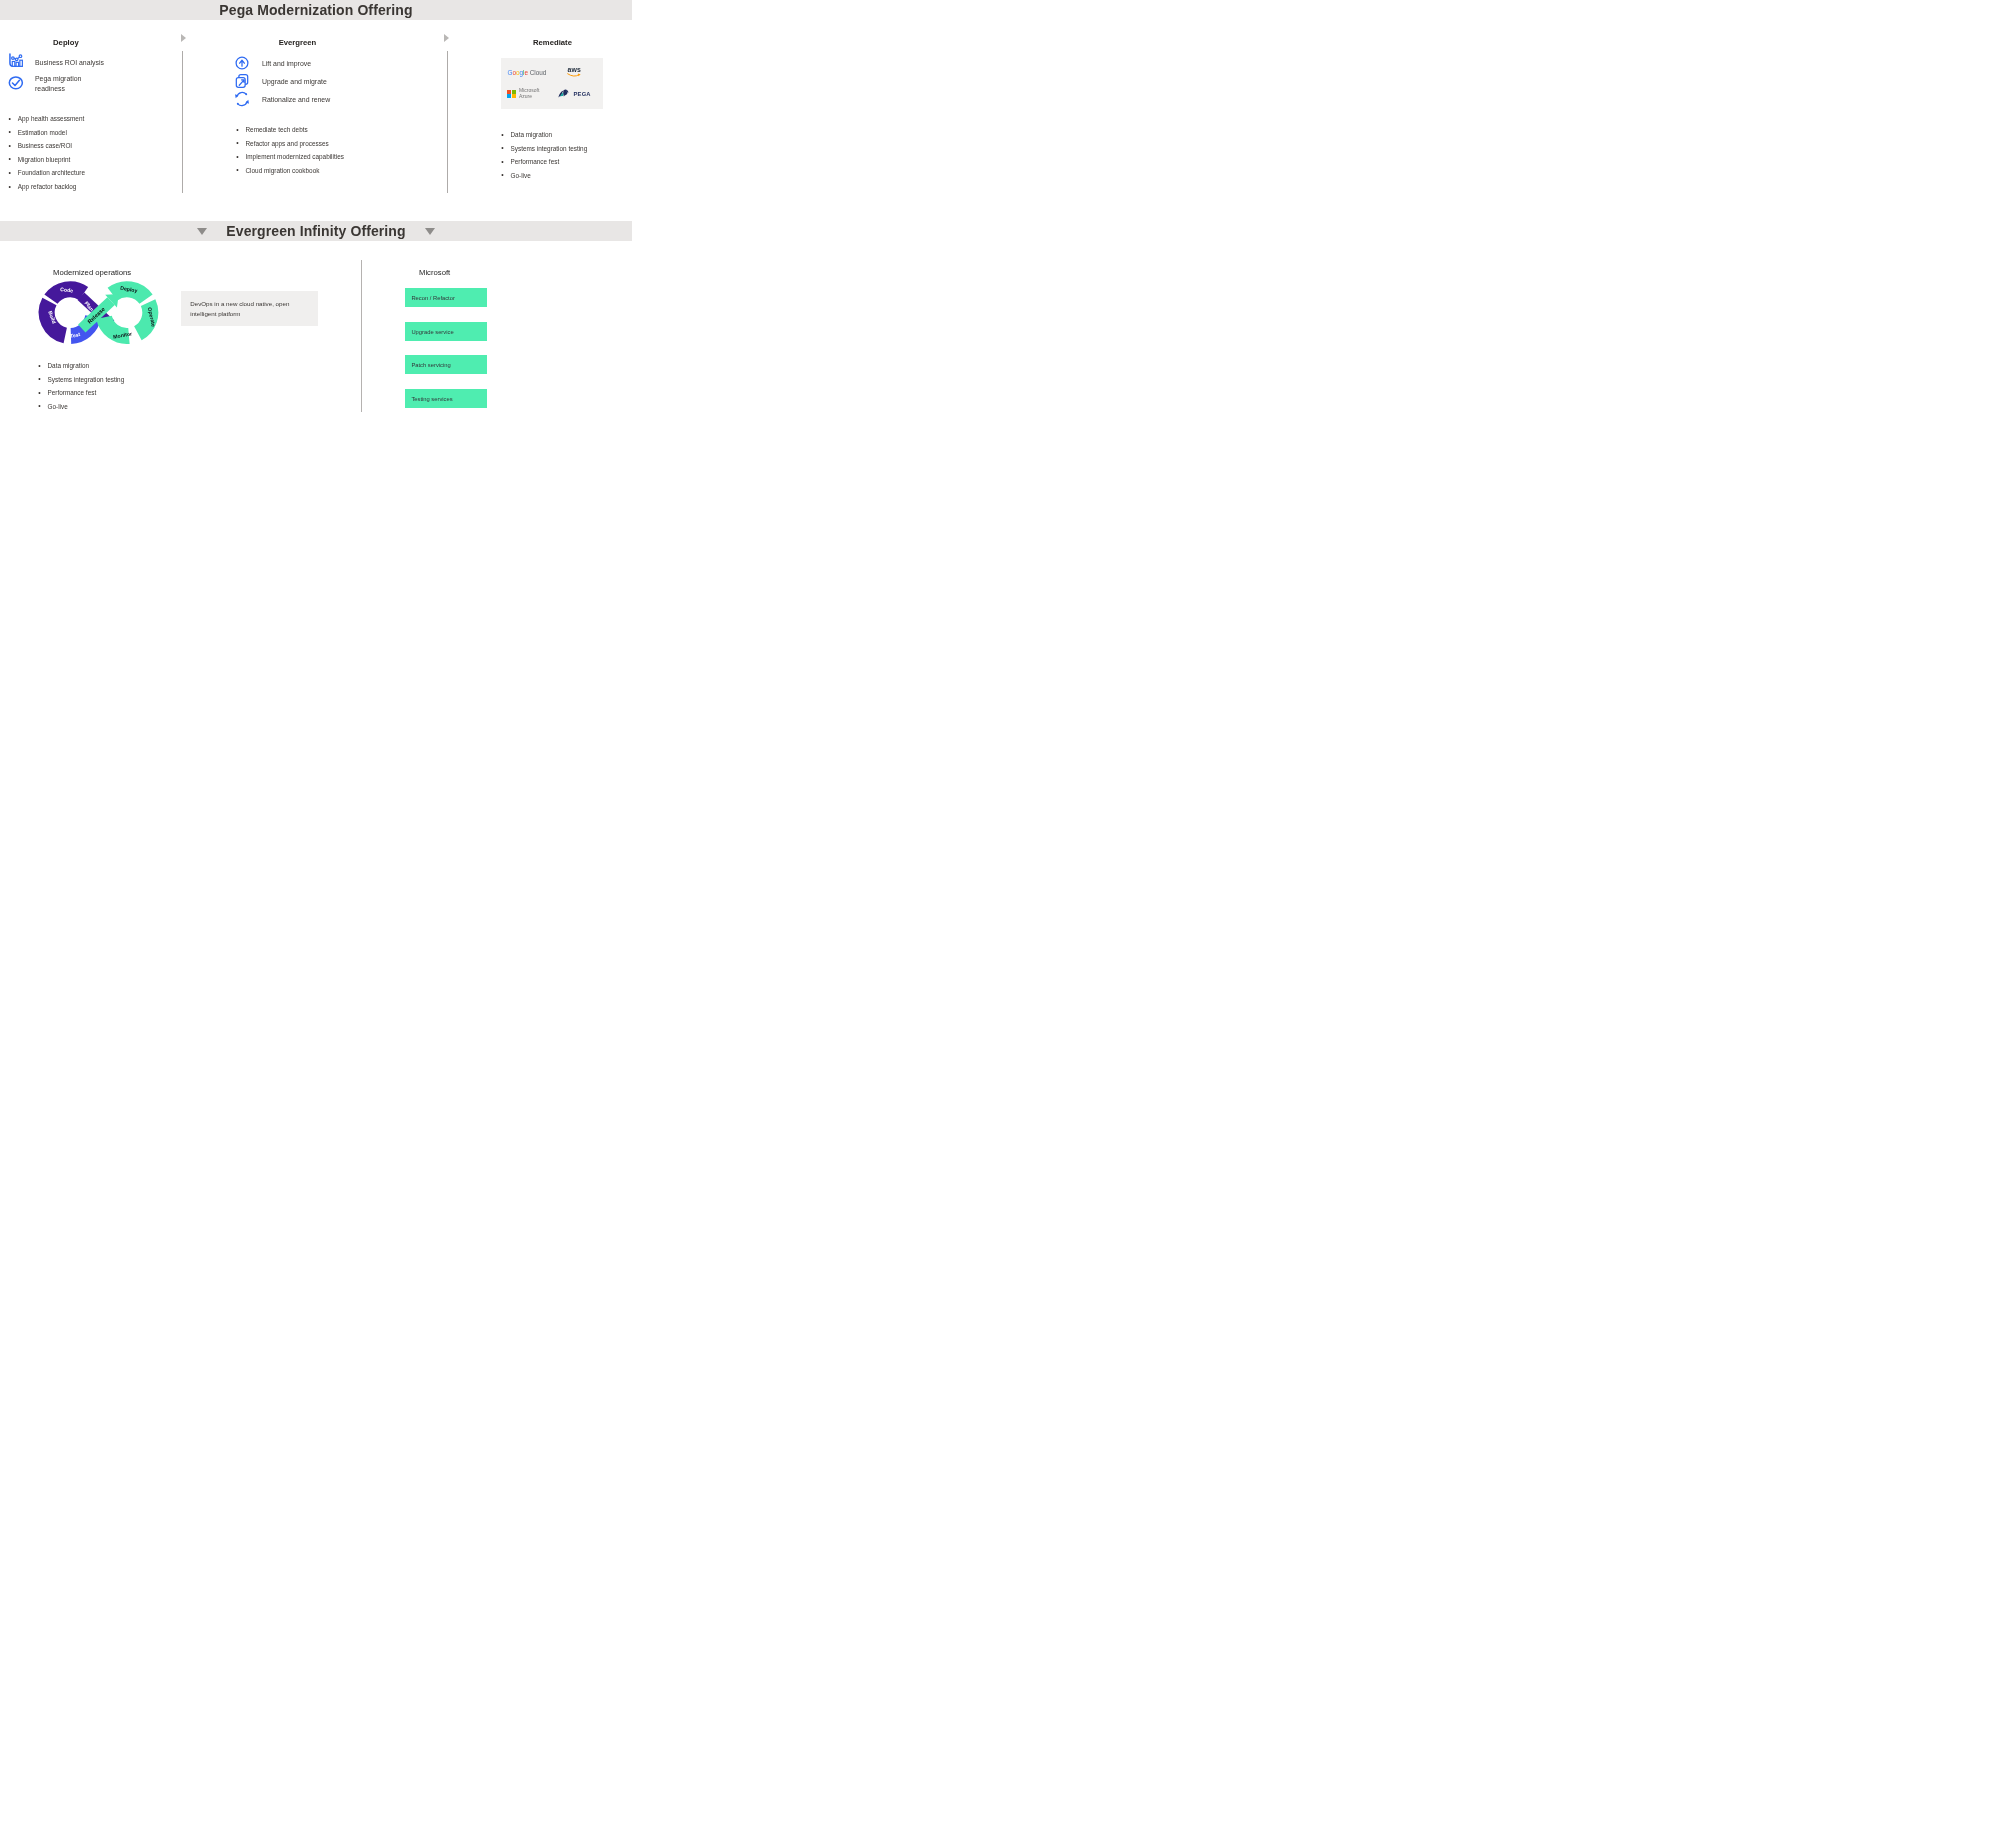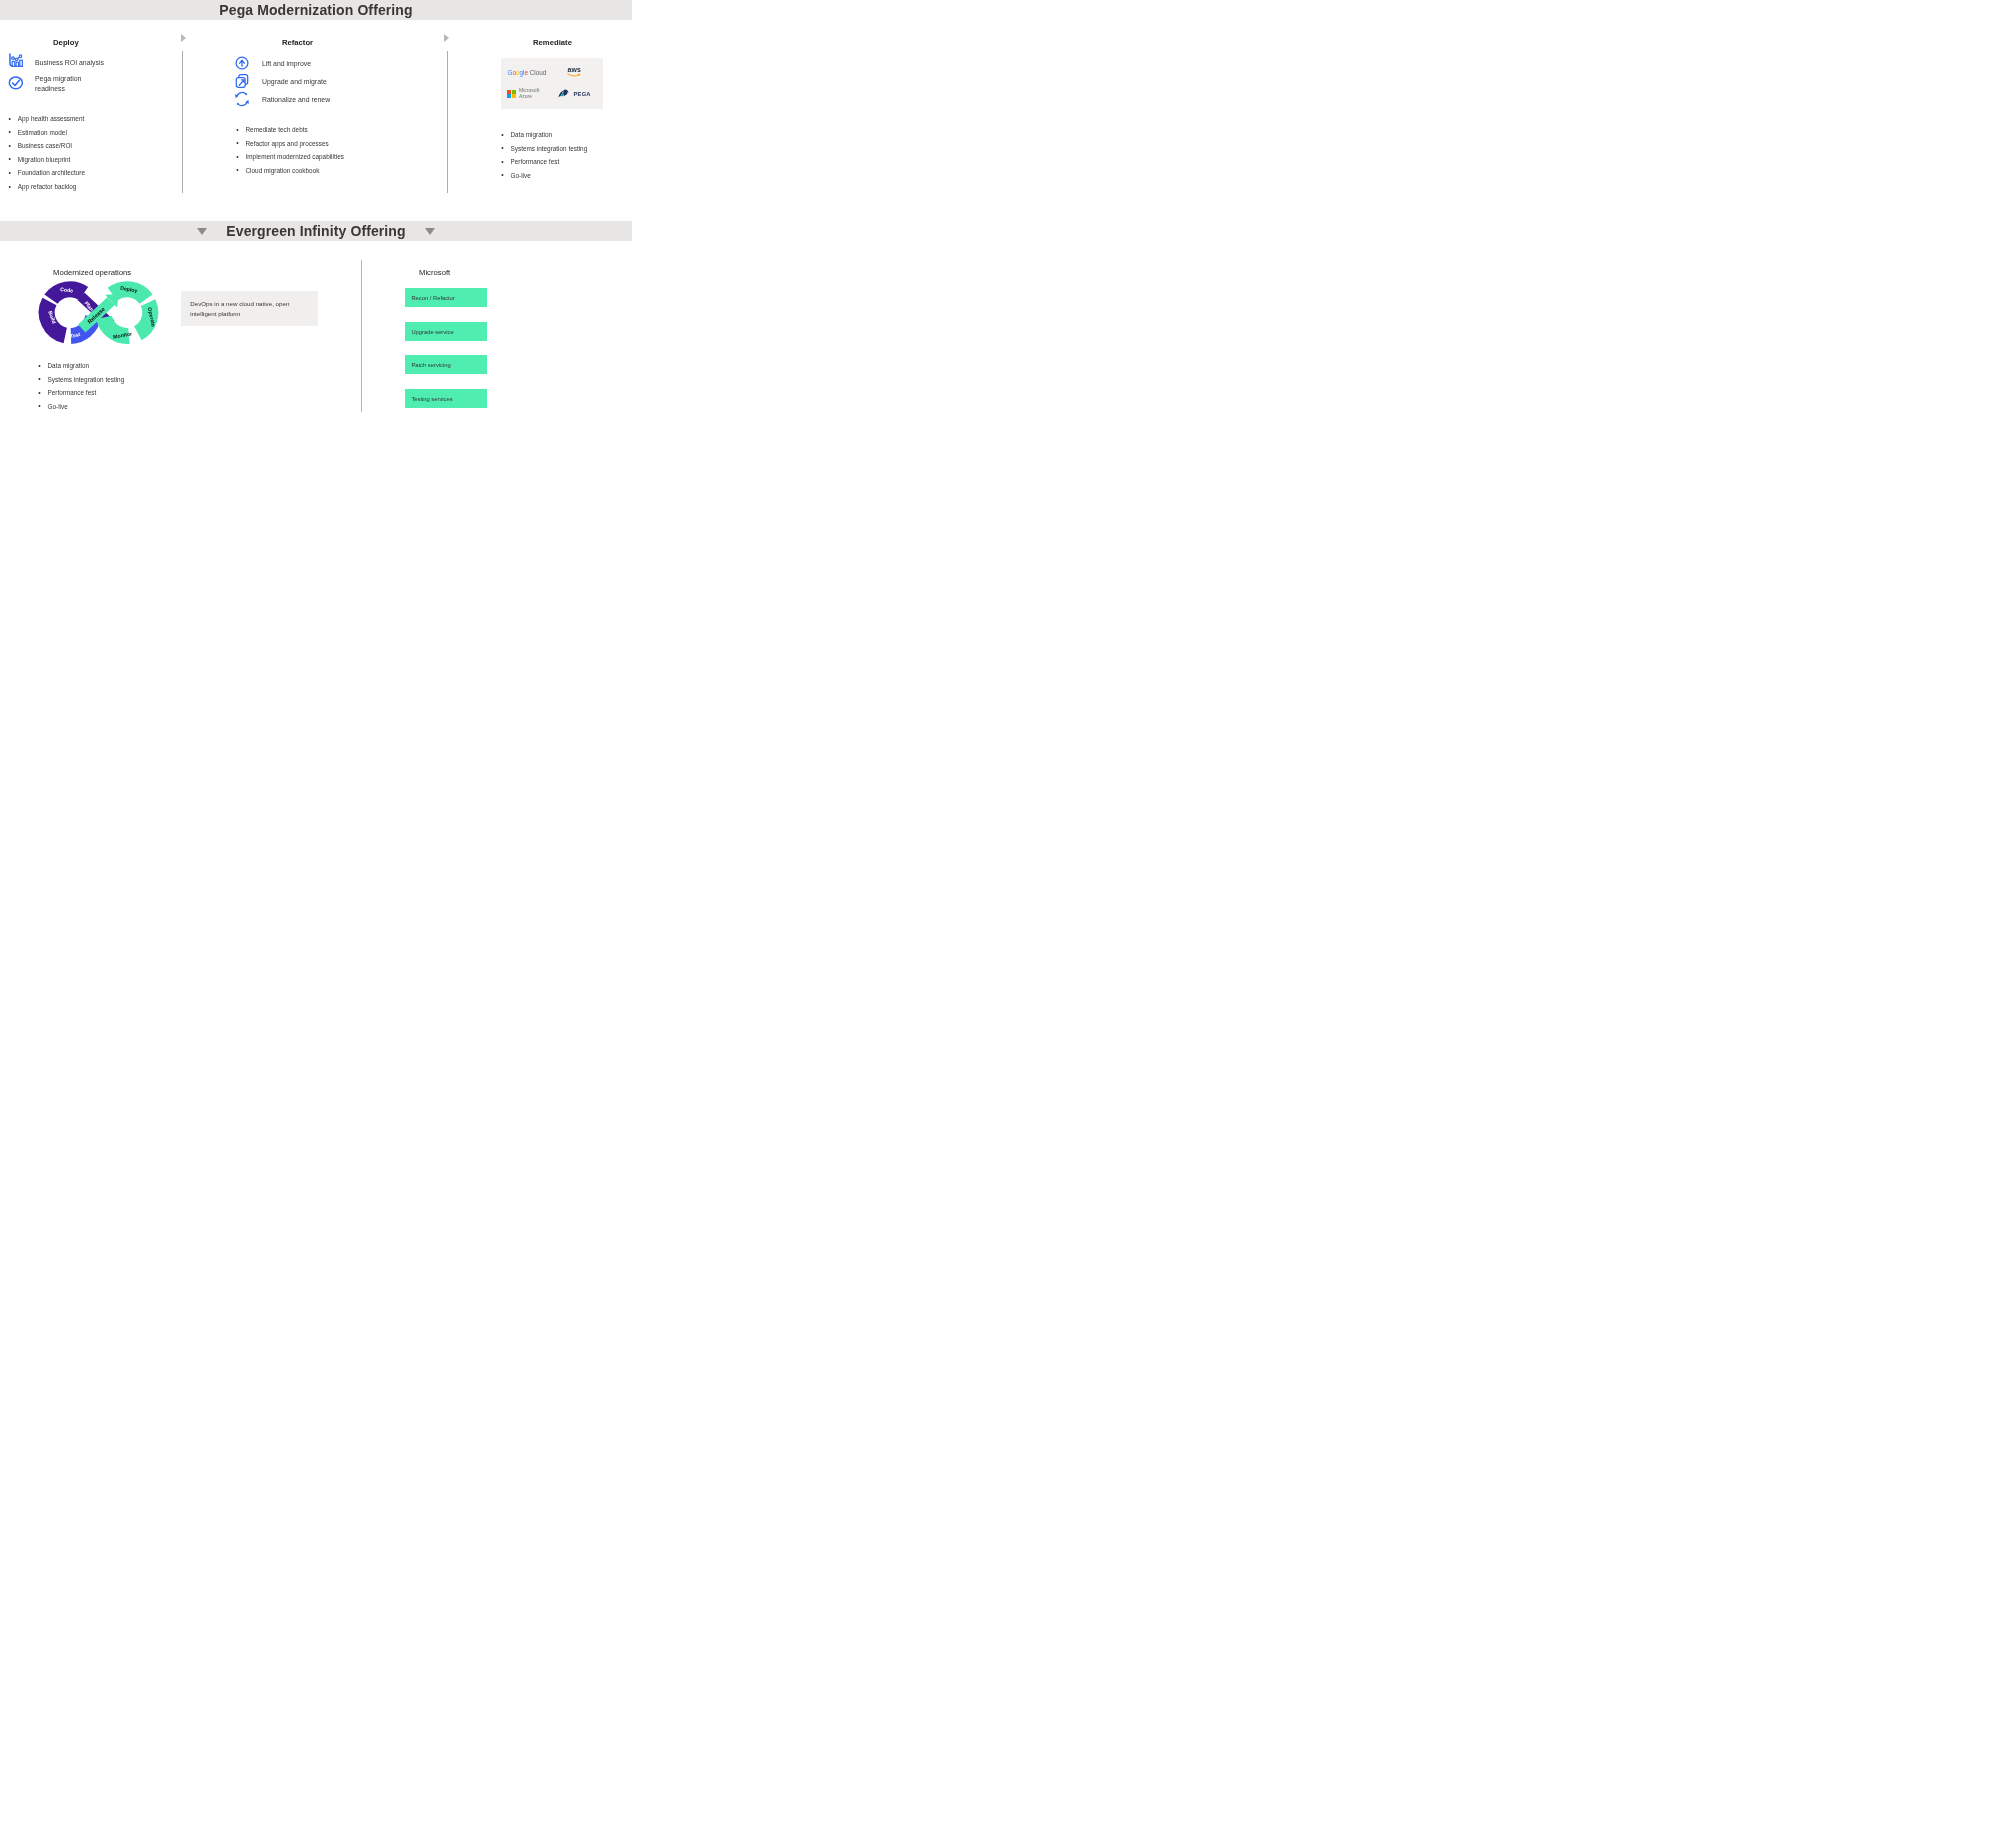--- a/index.html
+++ b/index.html
@@ -72,21 +72,21 @@
 </head>
 <body>
 
 <div id="root">
 
   <header class="graybar topbar">
     <span class="bar-title">Pega Modernization Offering</span>
   </header>
 
   <h2 class="colhead h-recon">Deploy</h2>
-  <h2 class="colhead h-refactor">Refactor</h2>
+  <h2 class="colhead h-refactor">Evergreen</h2>
   <h2 class="colhead h-replatform">Remediate</h2>
 
   <span class="tri-right" style="left:181px;top:34px;"></span>
   <span class="tri-right" style="left:444px;top:34px;"></span>
   <span class="vline vline1"></span>
   <span class="vline vline2"></span>
 
   <span class="ficon" style="left:7.3px;top:52px;">
     <svg width="17.7" height="17.7" viewBox="0 0 42 42">
       <path d="M7 5 V27 Q7 34 14 34 H36" fill="none" stroke="#2F6BF2" stroke-width="3.6" stroke-linecap="round"></path>

